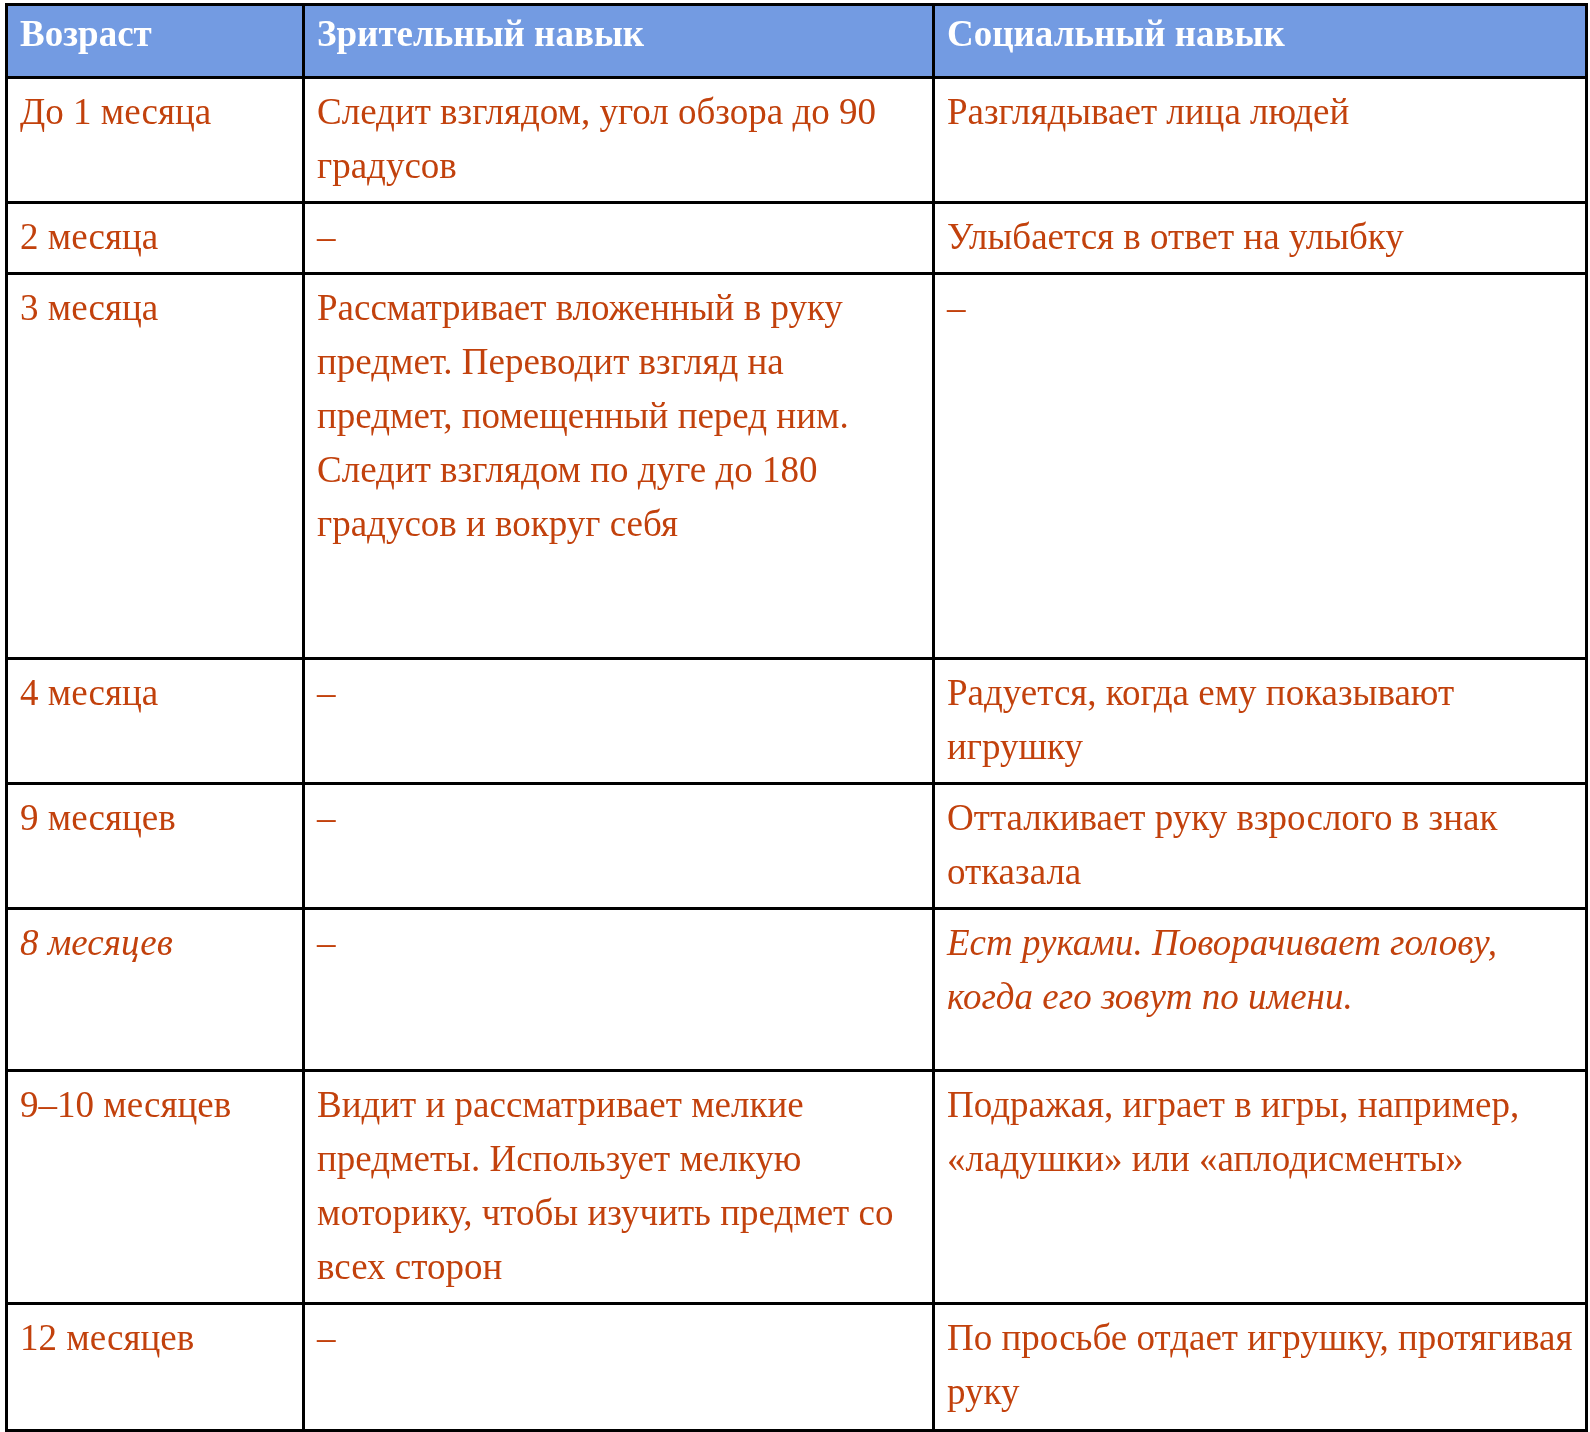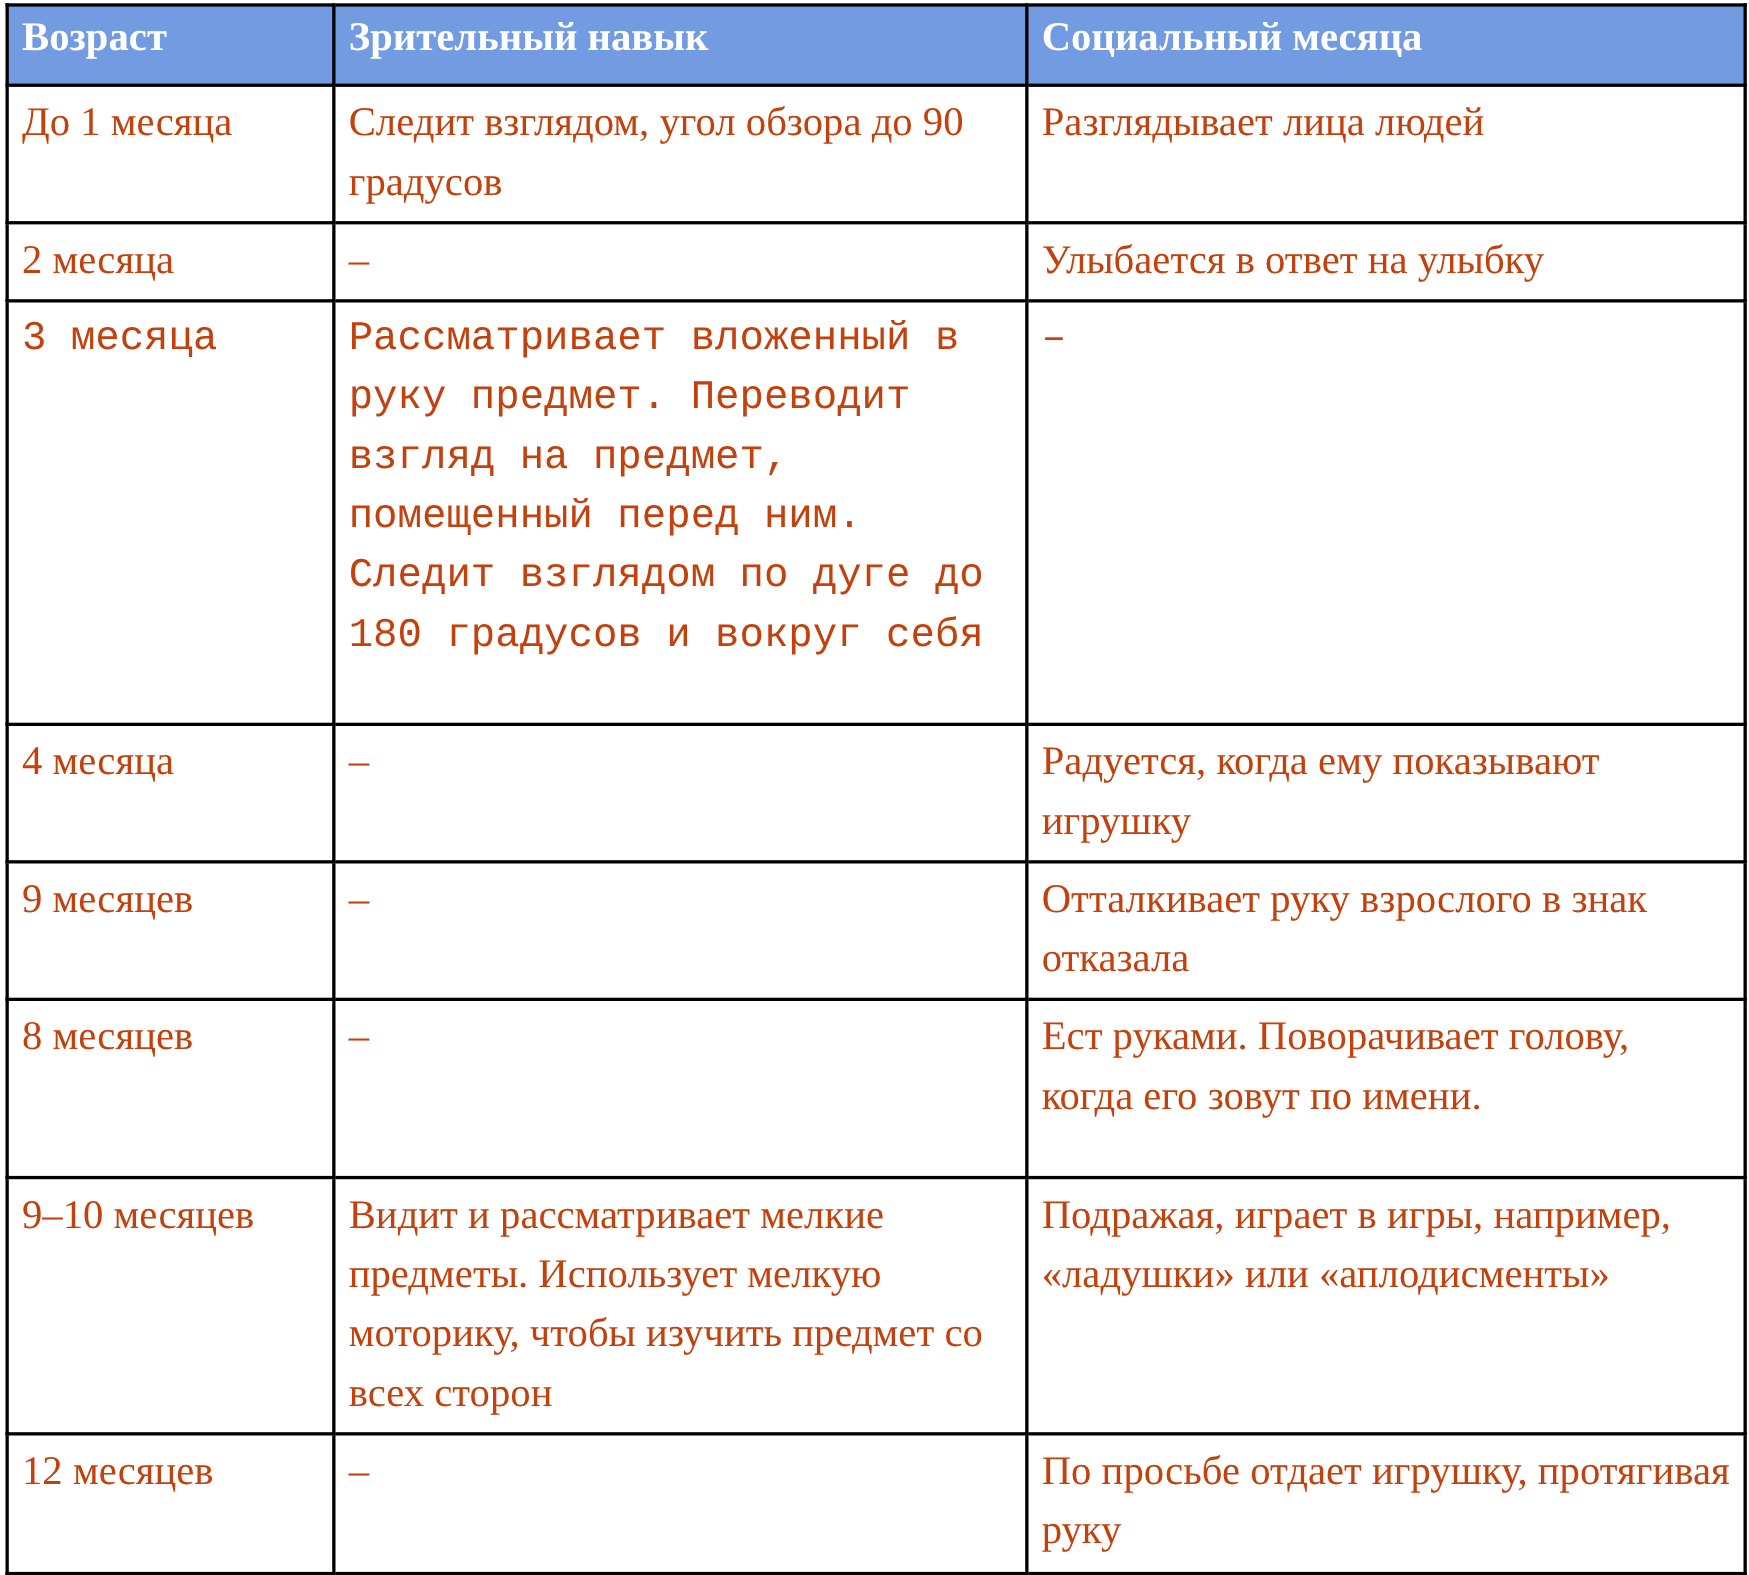--- a/index.html
+++ b/index.html
@@ -59,46 +59,46 @@
     line-height: 1.25;
     padding: 5px 12px 7px 12px;
     height: 58px;
     white-space: nowrap;
     margin-left: 36px;
   }
 
   
   tr.r0 td { height: 105px; }
   tr.r1 td { height: 48px; margin-left: 37px;  }
-  tr.r2 td { height: 368px; font-family: Liberation Mono, monospace; }
+  tr.r2 td { height: 368px; }
   tr.r3 td { height: 100px; }
   tr.r4 td { height: 97px;  }
   tr.r5 td { height: 97px;  }
-  tr.r6 td { height: 145px; }
+  tr.r6 td { height: 145px; font-style: italic; }
   tr.r7 td { height: 202px; }
   tr.r8 td { height: 110px; }
   .cell-text { display: block; }
 </style>
 </head>
 <body>
 
 <div class="page">
 
   <table class="skills-table">
     <colgroup>
       <col class="col-age">
       <col class="col-vis">
       <col class="col-soc">
     </colgroup>
 
     <thead>
       <tr>
         <th>Возраст</th>
         <th>Зрительный навык</th>
-        <th>Социальный месяца</th>
+        <th>Социальный навык</th>
       </tr>
     </thead>
 
     <tbody>
 
       <tr class="r0">
         <td>
           <span class="cell-text">До 1 месяца</span>
         </td>
         <td>

